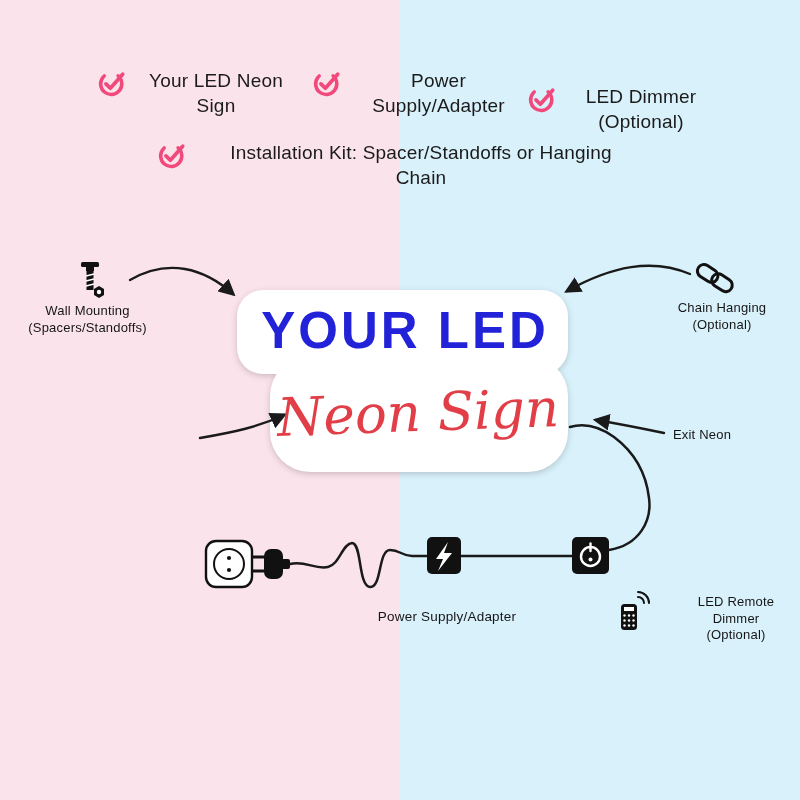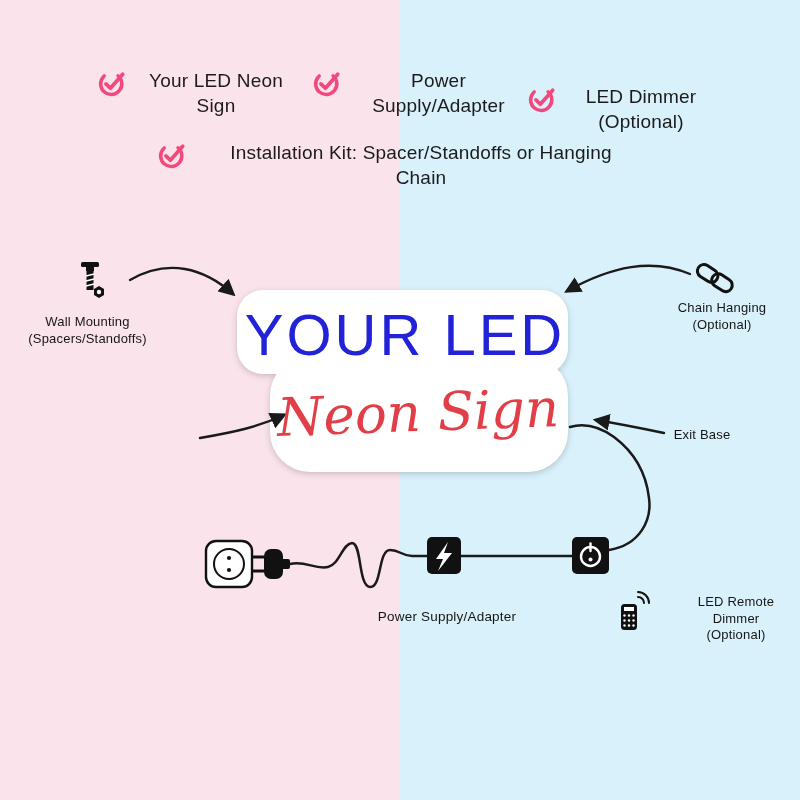--- a/index.html
+++ b/index.html
@@ -8,21 +8,21 @@
   .bg-half{position:absolute;top:0;height:800px;width:400px;}
   .bg-left{left:0;background:#fbe3ec;}
   .bg-right{left:400px;background:#d9f1fb;}
   .layer{position:absolute;left:0;top:0;width:800px;height:800px;}
   svg.overlay{pointer-events:none;}
   .check-item{position:absolute;display:flex;align-items:flex-start;gap:8px;color:#1b1b1b;}
   .check-item .label{font-size:19px;line-height:1.32;text-align:center;white-space:pre-line;letter-spacing:.2px;}
   .check-icon{flex:none;width:30px;height:30px;}
   .callout{position:absolute;font-size:13px;line-height:1.28;color:#161616;text-align:center;white-space:pre-line;letter-spacing:.2px;}
   .sign-main{position:absolute;left:240px;top:301px;width:330px;text-align:center;
-    font-family:"Liberation Sans",sans-serif;font-size:58px;letter-spacing:3px;color:#2222d8;}
+    font-family:"Liberation Sans",sans-serif;font-size:51px;letter-spacing:3px;color:#2222d8;font-weight:bold;}
   .sign-script{position:absolute;left:268px;top:382px;width:300px;text-align:center;
     font-family:"DejaVu Serif",serif;font-style:italic;font-size:53px;color:#e23e48;transform:rotate(-2deg);}
 </style>
 </head>
 <body>
 
 <div class="stage">
   <div class="bg-half bg-left"></div>
   <div class="bg-half bg-right"></div>
 
@@ -140,22 +140,22 @@
           <circle cx="629" cy="625.5" r="1.2"></circle>
           <circle cx="633.5" cy="625.5" r="1.2"></circle>
       </g>
       <path d="M638 597 A6 6 0 0 1 644 603 M638 592 A11 11 0 0 1 649 603" fill="none" stroke="#111" stroke-width="2" stroke-linecap="round"></path>
     </g>
   </svg>
 
   <div class="sign-main">YOUR LED</div>
   <div class="sign-script">Neon Sign</div>
 
-  <div class="callout" style="left:5px;top:314px;width:165px;">Wall Mounting
+  <div class="callout" style="left:5px;top:303px;width:165px;">Wall Mounting
 (Spacers/Standoffs)</div>
   <div class="callout" style="left:648px;top:300px;width:148px;">Chain Hanging
 (Optional)</div>
-  <div class="callout" style="left:652px;top:427px;width:100px;">Exit Base</div>
+  <div class="callout" style="left:652px;top:427px;width:100px;">Exit Neon</div>
   <div class="callout" style="left:347px;top:608px;width:200px;font-size:13.5px;">Power Supply/Adapter</div>
   <div class="callout" style="left:686px;top:594px;width:100px;">LED Remote
 Dimmer
 (Optional)</div>
 </div>
 
 </body></html>

